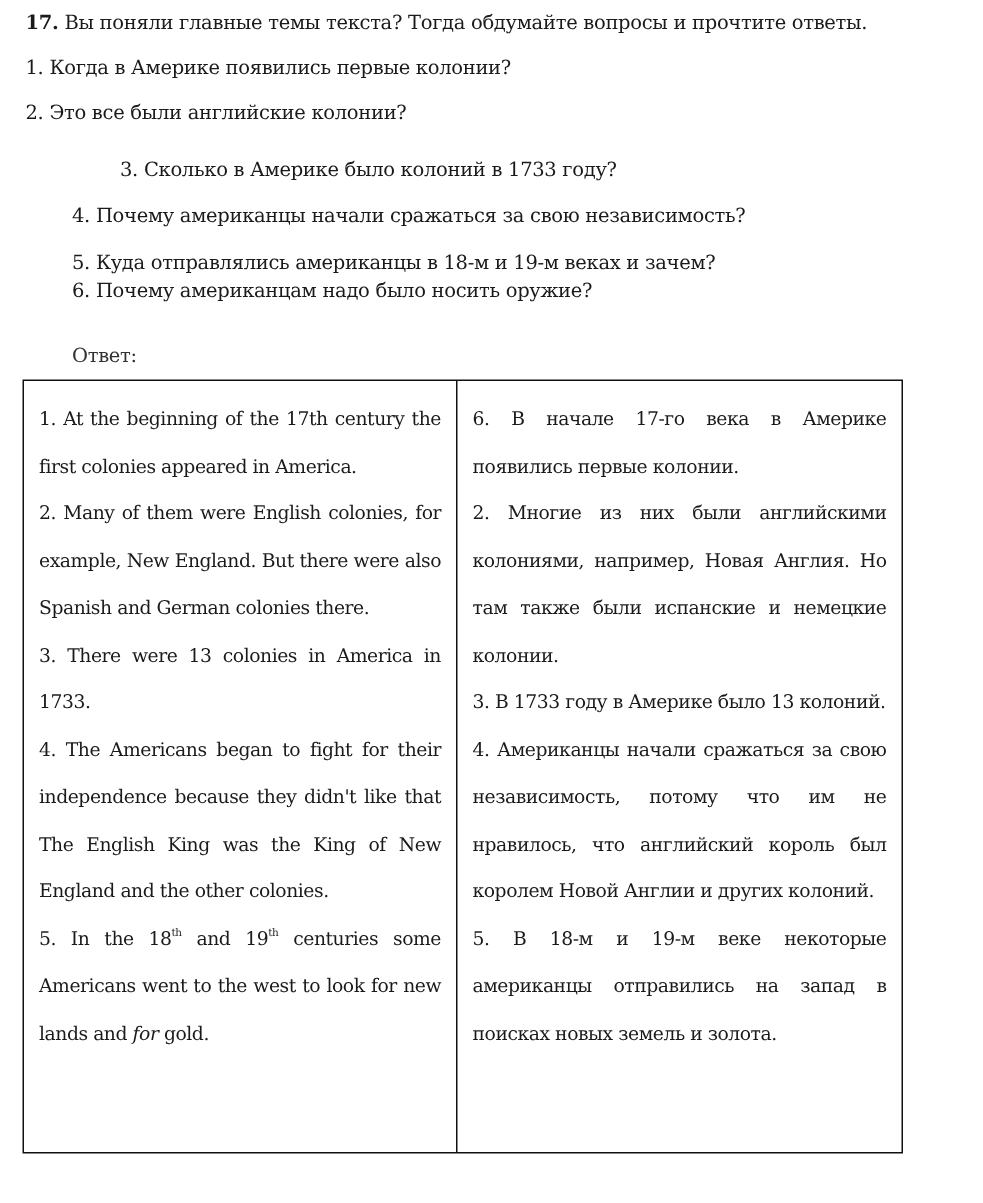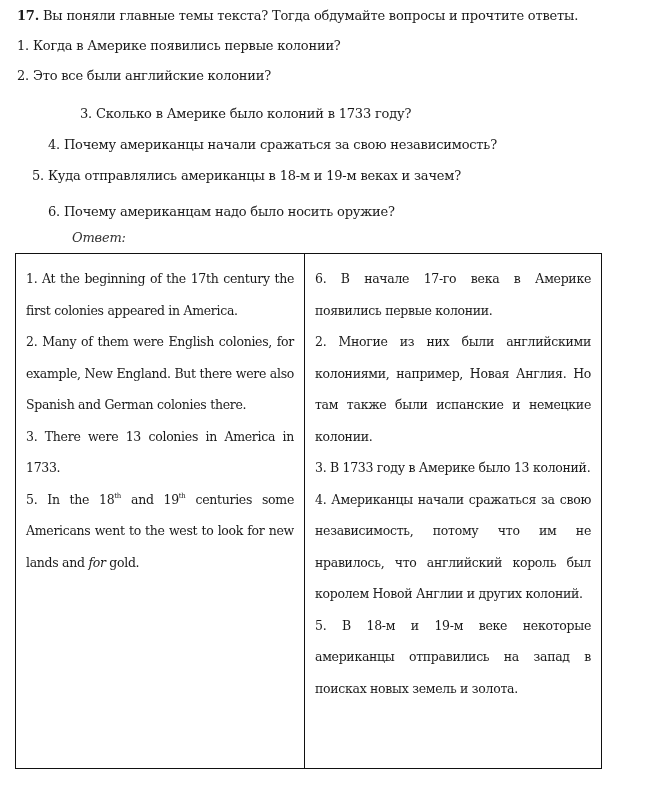--- a/index.html
+++ b/index.html
@@ -7,21 +7,21 @@
     width: 655px; height: 802px; position: relative; overflow: hidden;
     font-family: "DejaVu Serif", "Liberation Serif", serif;
     color: #1a1a1a;
   }
   .line {
     position: absolute; white-space: nowrap;
     font-size: 13px; letter-spacing: -0.2px;
   }
   .bold { font-weight: bold; }
   .italic { font-style: italic; }
-  .answer-label { font-style: italic; color: #333; margin-left: 24px; }
+  .answer-label { color: #333; }
   .table {
     position: absolute; left: 15px; top: 253px;
     width: 587px; height: 516px;
     border: 1.5px solid #111; box-sizing: border-box;
     display: flex;
   }
   .col {
     box-sizing: border-box; padding: 9px 10px 0 10px;
     font-size: 12.5px; line-height: 31.5px; letter-spacing: -0.3px;
     text-align: justify;
@@ -36,29 +36,30 @@
 
 <div class="line" style="left:17px; top:8px;">
   <span class="bold">17.</span>
   <span>Вы поняли главные темы текста? Тогда обдумайте вопросы и прочтите ответы.</span>
 </div>
 
 <div class="line" style="left:17px; top:38px;text-align:right;">1. Когда в Америке появились первые колонии?</div>
 <div class="line" style="left:17px; top:68px;">2. Это все были английские колонии?</div>
 <div class="line" style="left:64px; top:106px;margin-left:16px;">3. Сколько в Америке было колоний в 1733 году?</div>
 <div class="line" style="left:48px; top:137px;">4. Почему американцы начали сражаться за свою независимость?</div>
-<div class="line" style="left:32px; top:168px;">5. Куда отправлялись американцы в 18-м и 19-м веках и зачем?</div>
-<div class="line" style="left:48px; top:204px;">6. Почему американцам надо было носить оружие?</div>
+<div class="line" style="left:48px; top:168px;">5. Куда отправлялись американцы в 18-м и 19-м веках и зачем?</div>
+<div class="line" style="left:48px; top:187px;">6. Почему американцам надо было носить оружие?</div>
 <div class="line answer-label" style="left:48px; top:230px;">Ответ:</div>
 
 <div class="table">
   <div class="col left">
     <span class="item">1. At the beginning of the 17th century the first colonies appeared in America.</span>
     <span class="item">2. Many of them were English colonies, for example, New England. But there were also Spanish and German colonies there.</span>
     <span class="item">3. There were 13 colonies in America in 1733.</span>
+    <span class="item">4. The Americans began to fight for their independence because they didn't like that The English King was the King of New England and the other colonies.</span>
     <span class="item"><span>5. In the 18</span><sup>th</sup><span> and 19</span><sup>th</sup><span> centuries some Americans went to the west to look for new lands and </span><span class="italic">for</span><span> gold.</span></span>
   </div>
   <div class="col right">
     <span class="item">6. В начале 17-го века в Америке появились первые колонии.</span>
     <span class="item">2. Многие из них были английскими колониями, например, Новая Англия. Но там также были испанские и немецкие колонии.</span>
     <span class="item">3. В 1733 году в Америке было 13 колоний.</span>
     <span class="item">4. Американцы начали сражаться за свою независимость, потому что им не нравилось, что английский король был королем Новой Англии и других колоний.</span>
     <span class="item">5. В 18-м и 19-м веке некоторые американцы отправились на запад в поисках новых земель и золота.</span>
   </div>
 </div>

